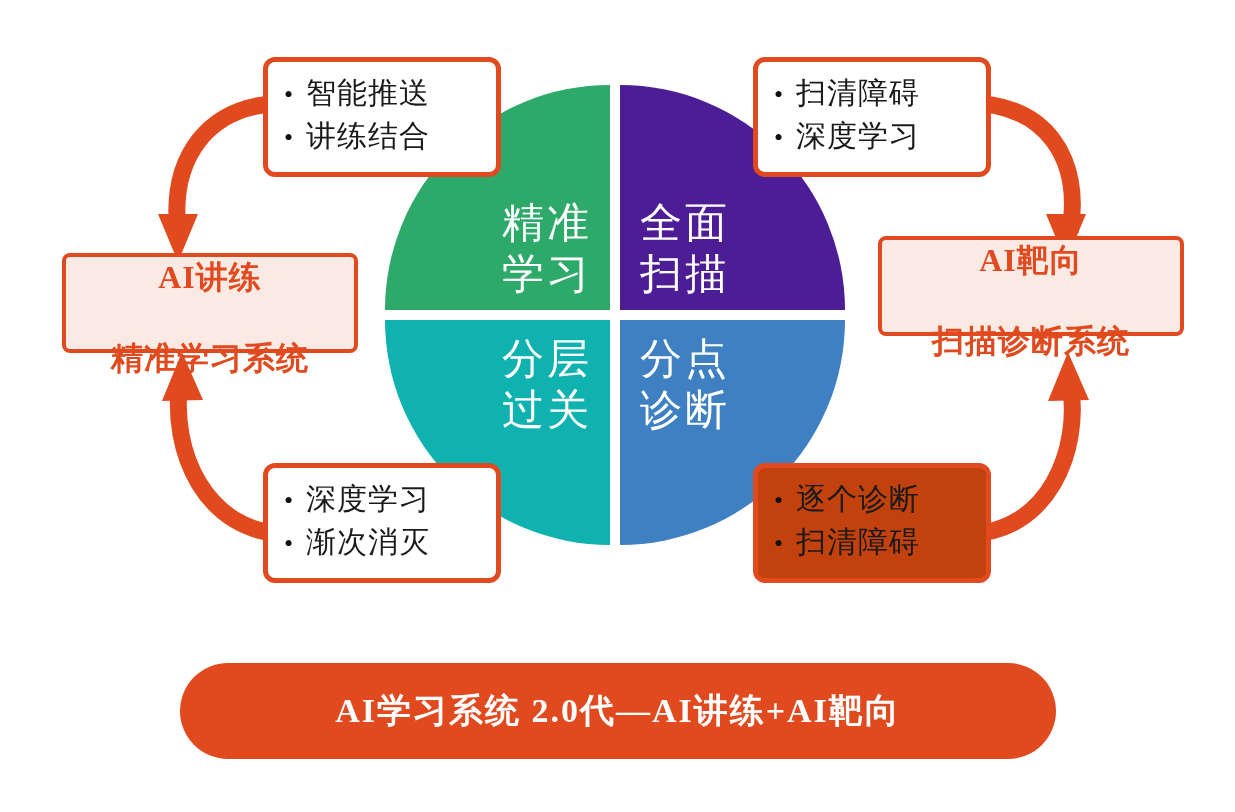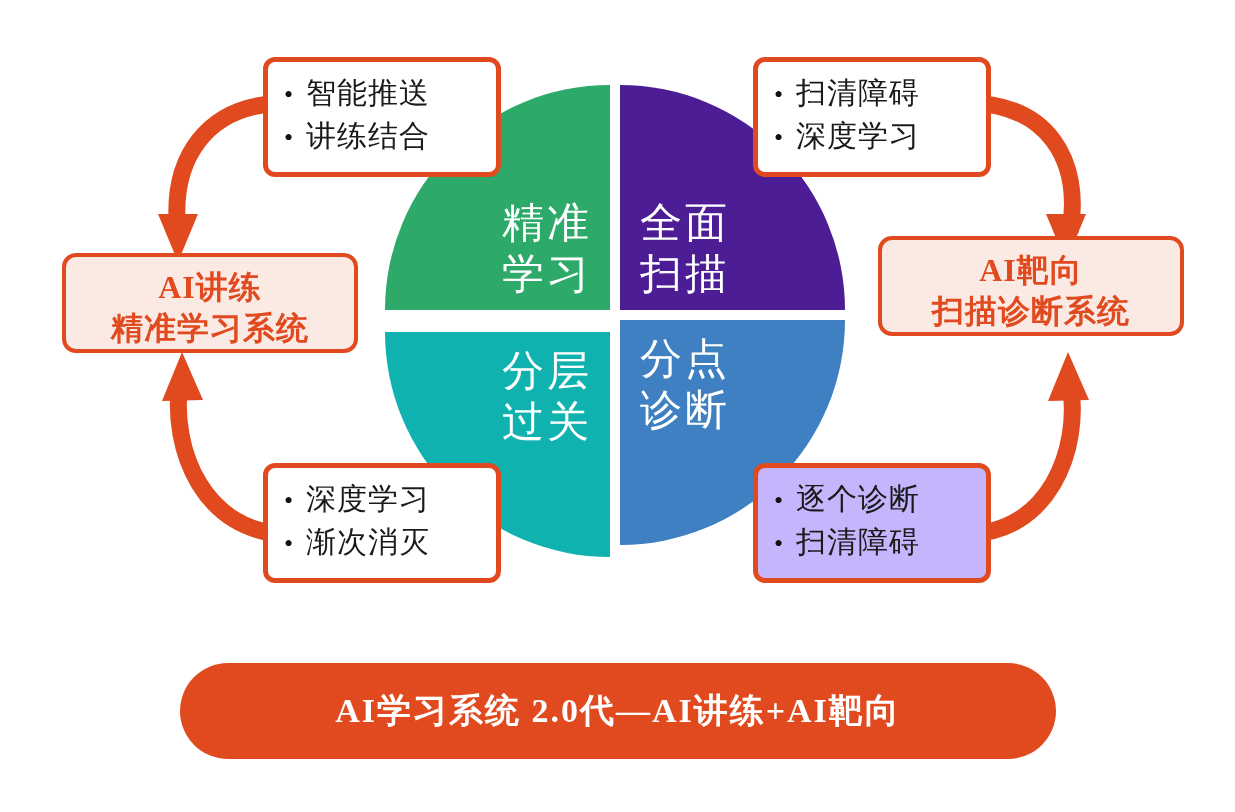--- a/index.html
+++ b/index.html
@@ -46,21 +46,21 @@
   }
   #quad-tl {
     left: 0; top: 0;
     border-top-left-radius: 225px;
   }
   #quad-tr {
     left: 235px; top: 0;
     border-top-right-radius: 225px;
   }
   #quad-bl {
-    left: 0; top: 247px;
+    left: 0; top: 235px;
     border-bottom-left-radius: 225px;
   }
   #quad-br {
     left: 235px; top: 235px;
     border-bottom-right-radius: 225px;
   }
   #quad-tl .label { right: 18px; bottom: 10px; text-align: center; }
   #quad-tr .label { left: 20px; bottom: 10px; text-align: center; }
   #quad-bl .label { right: 18px; top: 14px; text-align: center; }
   #quad-br .label { left: 20px; top: 14px; text-align: center; }
@@ -98,27 +98,28 @@
   #callout-tl { left: 263px; top: 57px;  width: 238px; height: 120px; }
   #callout-tr { left: 753px; top: 57px;  width: 238px; height: 120px; }
   #callout-bl { left: 263px; top: 463px; width: 238px; height: 120px; }
   #callout-br { left: 753px; top: 463px; width: 238px; height: 120px; }
 
   
   .panel {
     position: absolute;
     background: #FBE9E3;
     border: 4px solid #E04A1E;
-    border-radius: 14px;
+    border-radius: 8px;
     box-sizing: border-box;
     display: flex;
     flex-direction: column;
     align-items: center;
-    justify-content: flex-end;
+    justify-content: flex-start;
     z-index: 6;
+    gap: 40px;
   }
   .panel .line {
     color: #E04A1E;
     font-family: "Liberation Serif", "DejaVu Serif", serif;
     font-weight: bold;
     font-size: 32px;
     line-height: 1.28;
     white-space: nowrap;
     letter-spacing: 1px;
   }
@@ -220,21 +221,21 @@
     </ul>
   </div>
 
   <div class="callout" id="callout-bl" style="background: rgb(255, 255, 255); border-color: rgb(224, 74, 30);">
     <ul>
       <li>深度学习</li>
       <li>渐次消灭</li>
     </ul>
   </div>
 
-  <div class="callout" id="callout-br" style="background: #c4b5fd; border-color: rgb(224, 74, 30);">
+  <div class="callout" id="callout-br" style="background: #c2410c; border-color: rgb(224, 74, 30);">
     <ul>
       <li>逐个诊断</li>
       <li>扫清障碍</li>
     </ul>
   </div>
 
   <div class="panel" id="panel-left" style="background: rgb(251, 233, 227); border-color: rgb(224, 74, 30);">
     <span class="line" style="color: rgb(224, 74, 30);">AI讲练</span>
     <span class="line" style="color: rgb(224, 74, 30);">精准学习系统</span>
   </div>

